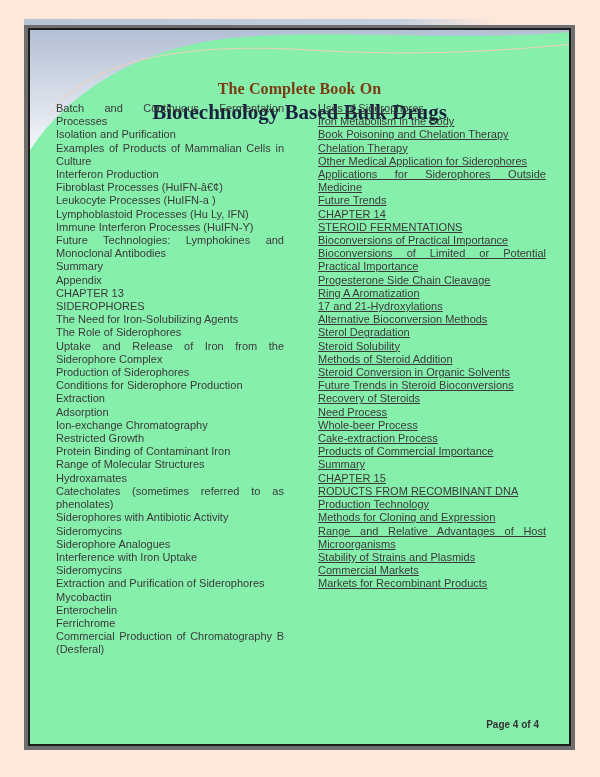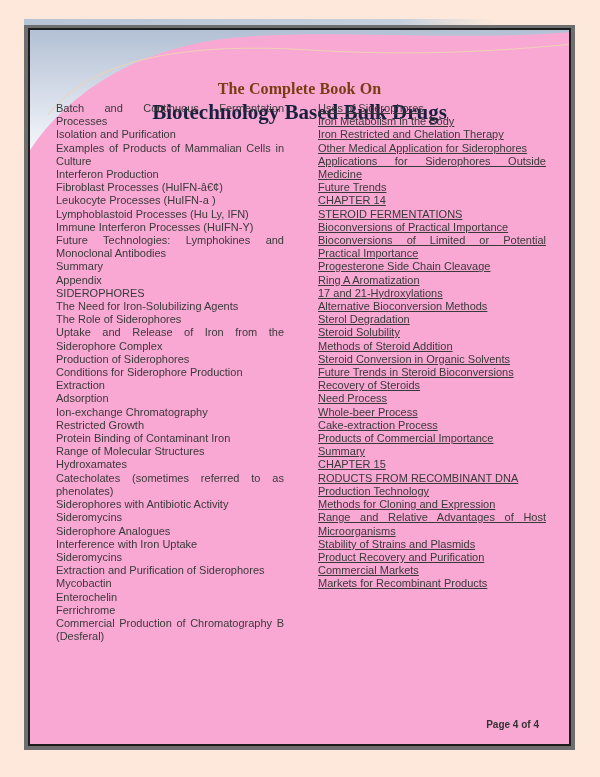--- a/index.html
+++ b/index.html
@@ -12,21 +12,21 @@
   .frame-shadow {
     position: absolute; left: 24px; top: 25px; width: 551px; height: 725px;
     background: #6e6e6e;
   }
   .frame-topband {
     position: absolute; left: 24px; top: 19px; width: 470px; height: 8px;
     background: linear-gradient(to right, #b7c4d6, #c5d0de 80%, rgba(197,208,222,0));
   }
   .page {
     position: absolute; left: 28px; top: 28px; width: 543px; height: 718px;
-    background: #f9a8d4;
+    background: #86efac;
     border: 2px solid #1c1c1c;
     box-sizing: border-box;
     overflow: hidden;
   }
   .deco-swoosh {
     position: absolute; left: 0; top: 0; width: 543px; height: 140px;
     pointer-events: none;
   }
   .header { position: absolute; left: 0; right: 0; top: 50px; text-align: center; }
   .header .pre {
@@ -77,20 +77,21 @@
       <div class="entry">Isolation and Purification</div>
       <div class="entry">Examples of Products of Mammalian Cells in Culture</div>
       <div class="entry">Interferon Production</div>
       <div class="entry">Fibroblast Processes (HuIFN-â€¢)</div>
       <div class="entry">Leukocyte Processes (HuIFN-a )</div>
       <div class="entry">Lymphoblastoid Processes (Hu Ly, IFN)</div>
       <div class="entry">Immune Interferon Processes (HuIFN-Y)</div>
       <div class="entry">Future Technologies: Lymphokines and Monoclonal Antibodies</div>
       <div class="entry">Summary</div>
       <div class="entry">Appendix</div>
+      <div class="entry">CHAPTER 13</div>
       <div class="entry">SIDEROPHORES</div>
       <div class="entry">The Need for Iron-Solubilizing Agents</div>
       <div class="entry">The Role of Siderophores</div>
       <div class="entry">Uptake and Release of Iron from the Siderophore Complex</div>
       <div class="entry">Production of Siderophores</div>
       <div class="entry">Conditions for Siderophore Production</div>
       <div class="entry">Extraction</div>
       <div class="entry">Adsorption</div>
       <div class="entry">Ion-exchange Chromatography</div>
       <div class="entry">Restricted Growth</div>
@@ -105,21 +106,22 @@
       <div class="entry">Sideromycins</div>
       <div class="entry">Extraction and Purification of Siderophores</div>
       <div class="entry">Mycobactin</div>
       <div class="entry">Enterochelin</div>
       <div class="entry">Ferrichrome</div>
       <div class="entry">Commercial Production of Chromatography B (Desferal)</div>
     </div>
   <div class="col right" id="col-right">
       <div class="entry">Uses of Siderophores</div>
       <div class="entry">Iron Metabolism in the Body</div>
-      <div class="entry">Iron Restricted and Chelation Therapy</div>
+      <div class="entry">Book Poisoning and Chelation Therapy</div>
+      <div class="entry">Chelation Therapy</div>
       <div class="entry">Other Medical Application for Siderophores</div>
       <div class="entry">Applications for Siderophores Outside Medicine</div>
       <div class="entry">Future Trends</div>
       <div class="entry">CHAPTER   14</div>
       <div class="entry">STEROID FERMENTATIONS</div>
       <div class="entry">Bioconversions of Practical Importance</div>
       <div class="entry">Bioconversions of Limited or Potential Practical Importance</div>
       <div class="entry">Progesterone Side Chain Cleavage</div>
       <div class="entry">Ring A Aromatization</div>
       <div class="entry">17 and 21-Hydroxylations</div>
@@ -134,19 +136,18 @@
       <div class="entry">Whole-beer Process</div>
       <div class="entry">Cake-extraction Process</div>
       <div class="entry">Products of Commercial Importance</div>
       <div class="entry">Summary</div>
       <div class="entry">CHAPTER 15</div>
       <div class="entry">RODUCTS FROM RECOMBINANT DNA</div>
       <div class="entry">Production Technology</div>
       <div class="entry">Methods for Cloning and Expression</div>
       <div class="entry">Range and Relative Advantages of Host Microorganisms</div>
       <div class="entry">Stability of Strains and Plasmids</div>
-      <div class="entry">Product Recovery and Purification</div>
       <div class="entry">Commercial Markets</div>
       <div class="entry">Markets for Recombinant Products</div>
     </div>
 
   <div class="footer">Page 4 of 4</div>
 </div>
 
 </body></html>

